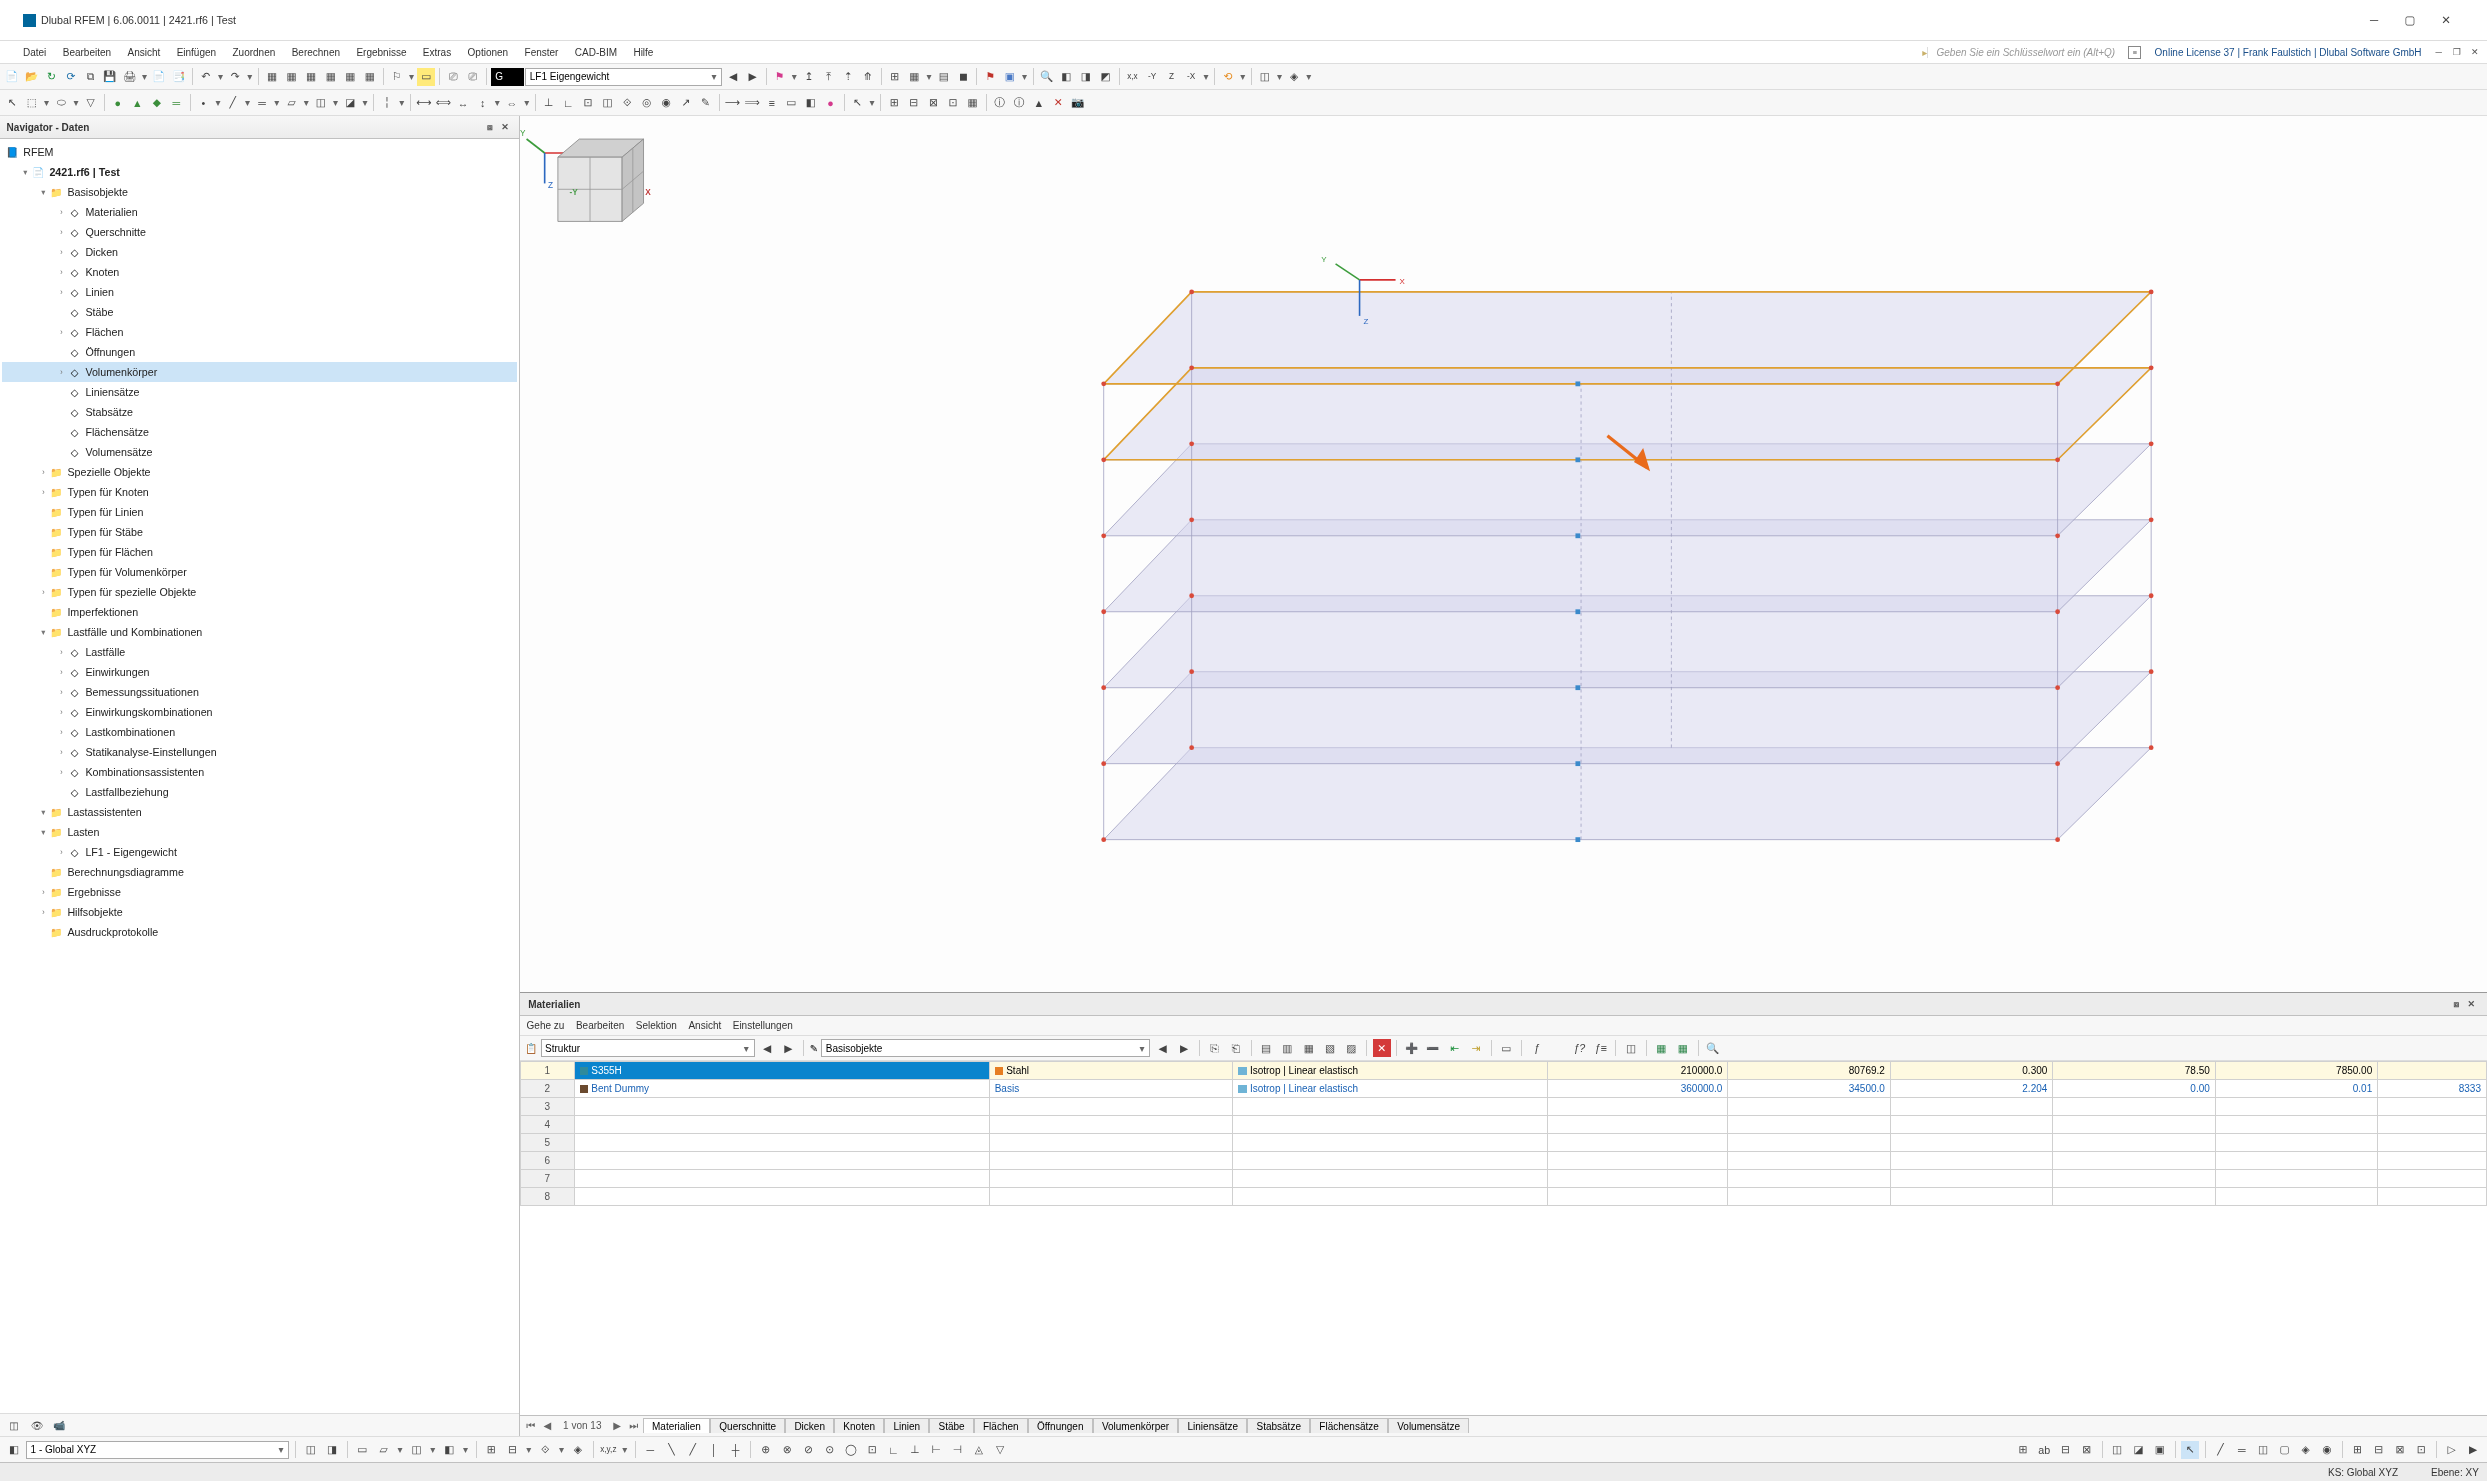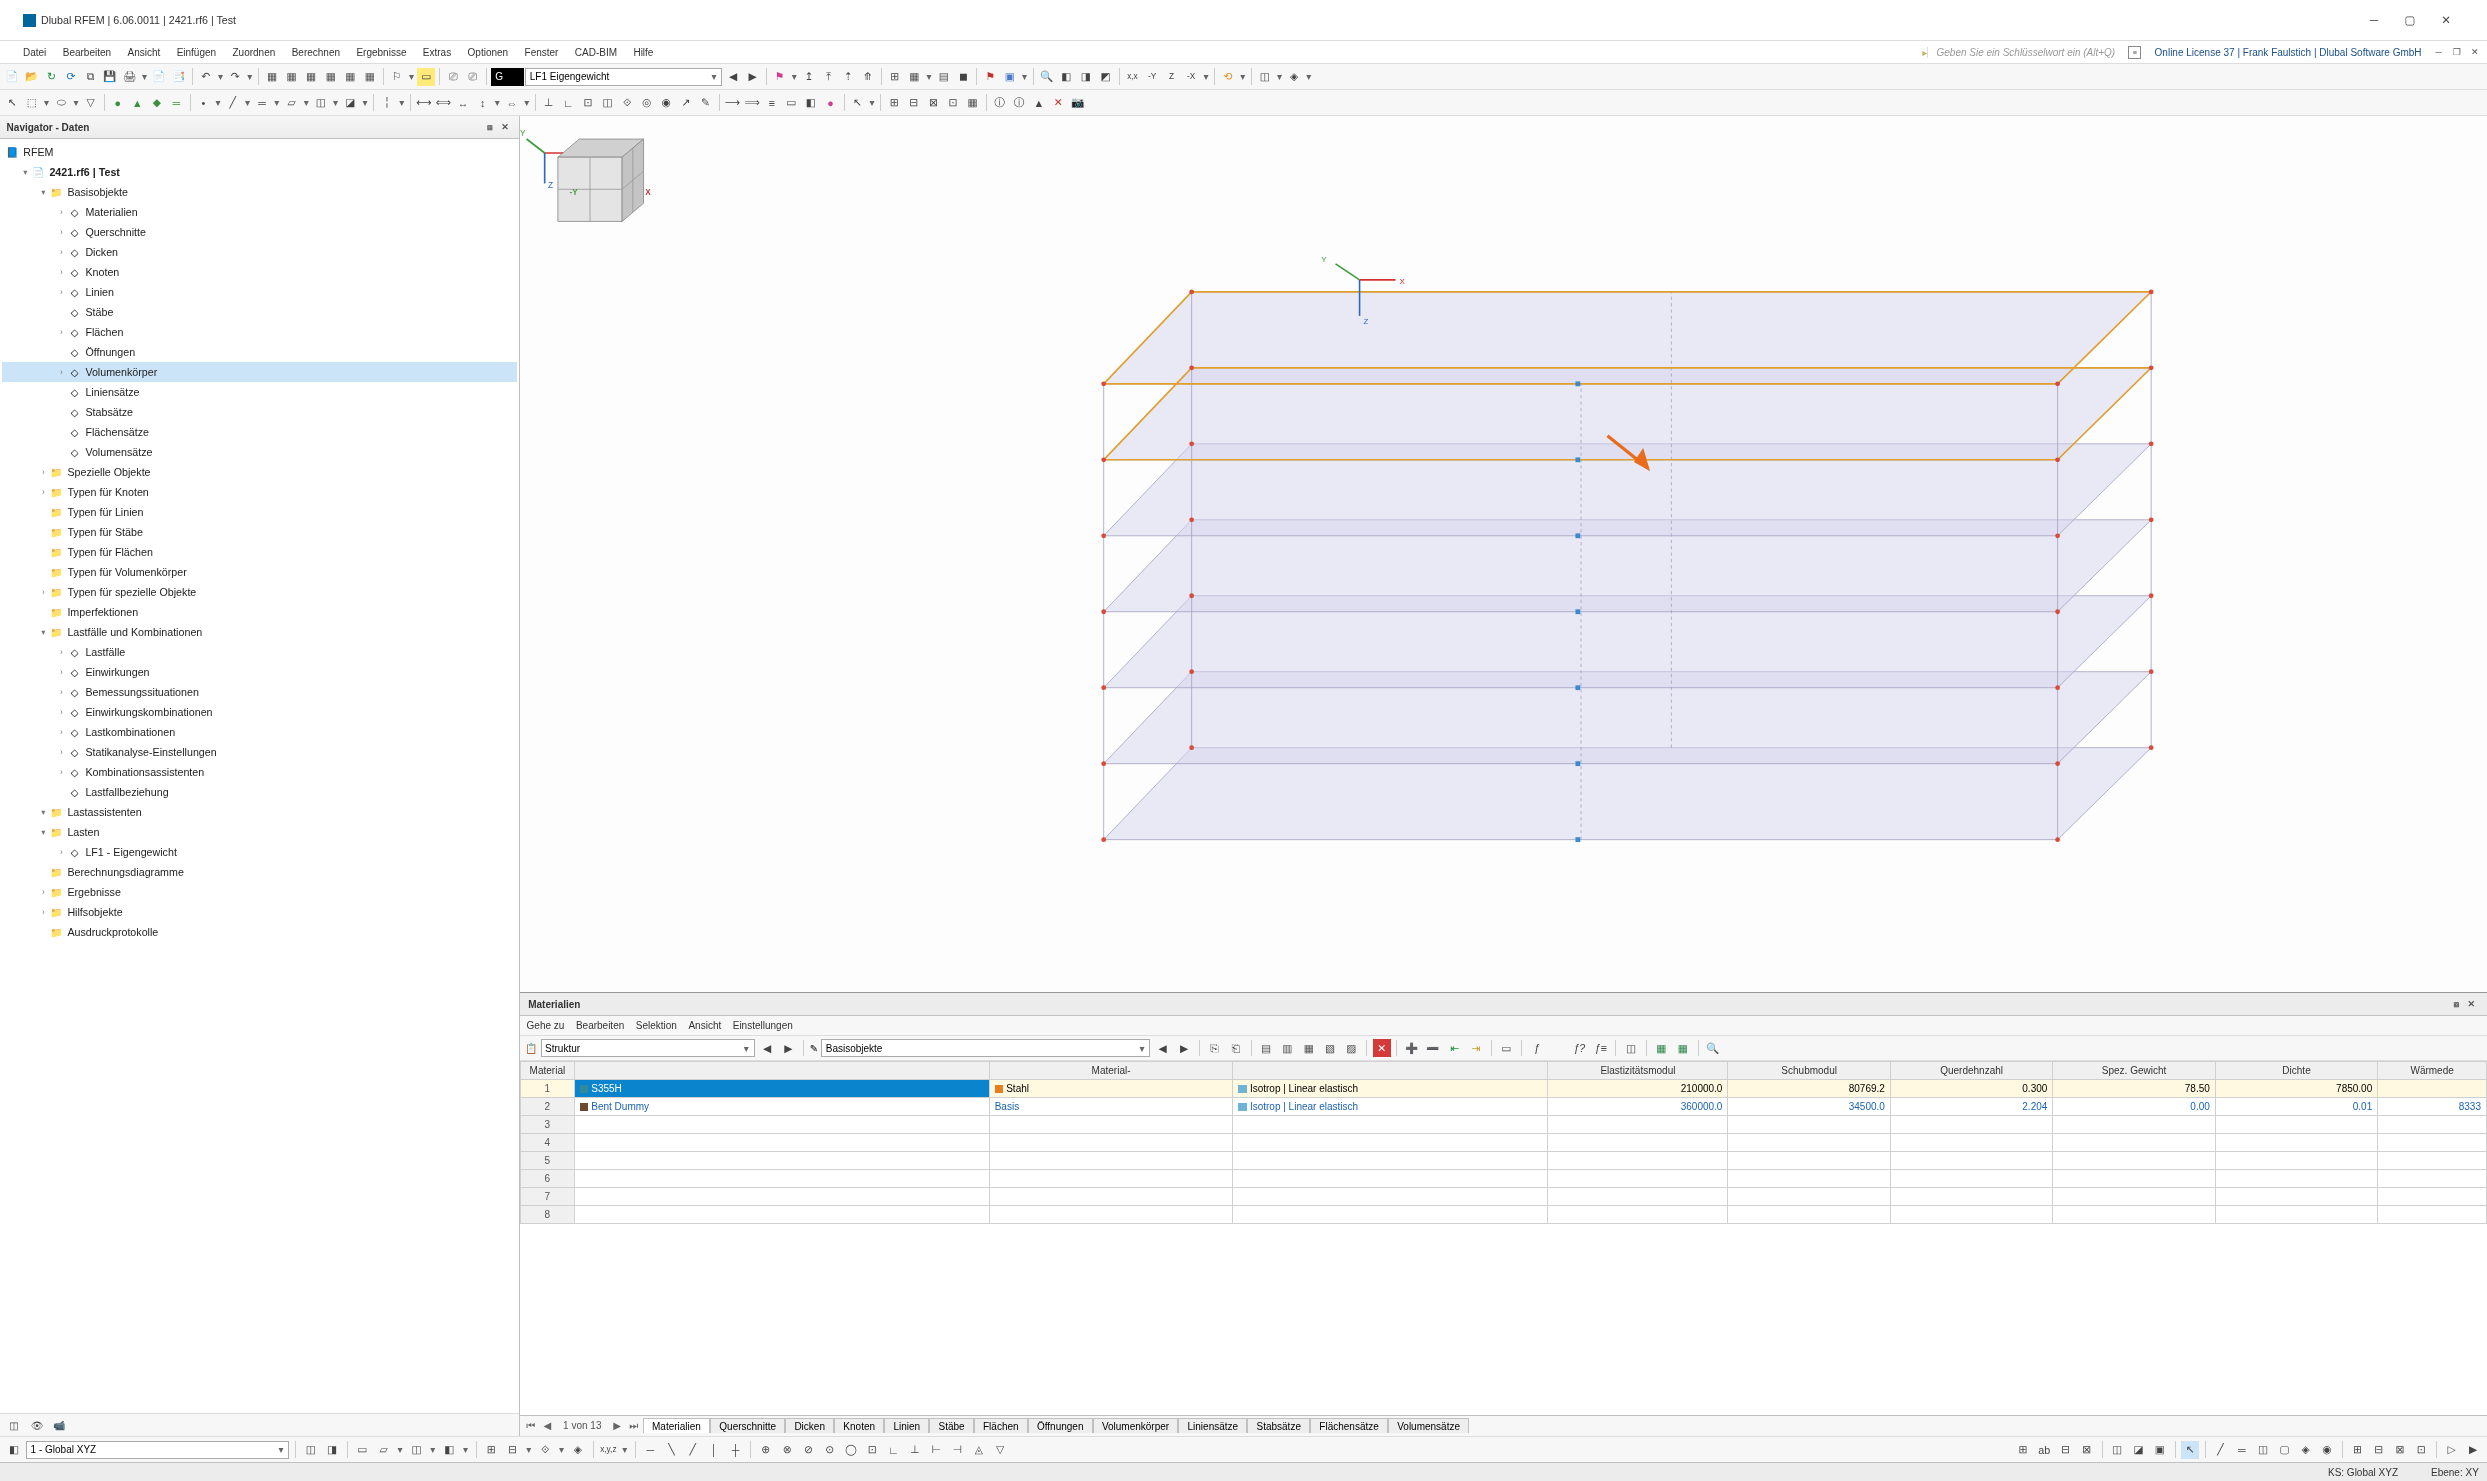--- a/index.html
+++ b/index.html
@@ -672,32 +672,20 @@
               <col style="width:222px">
               <col style="width:287px">
             <col style="width:164px">
               <col style="width:148px">
               <col style="width:148px">
               <col style="width:148px">
             <col style="width:148px">
               <col style="width:99px">
           </colgroup>
           <thead>
-            <tr>
-              <th>Material</th>
-              <th></th>
-              <th>Material-</th>
-              <th></th>
-              <th>Elastizitätsmodul</th>
-              <th>Schubmodul</th>
-              <th>Querdehnzahl</th>
-              <th>Spez. Gewicht</th>
-              <th>Dichte</th>
-              <th>Wärmede</th>
-            </tr>
           </thead>
           <tbody id="table-body">
               <tr class="row-sel">
                 <td class="rownum">1</td>
                 <td class="cell-sel"><span class="swatch" style="background:#2f8a9c"></span><span class="">S355H</span></td>
                 <td><span class="swatch" style="background:#e67e22"></span><span class="">Stahl</span></td>
                 <td><span class="swatch" style="background:#6fb4d6"></span><span class="">Isotrop | Linear elastisch</span></td>
                 <td class="num ">210000.0</td>
                 <td class="num ">80769.2</td>
                 <td class="num ">0.300</td>

